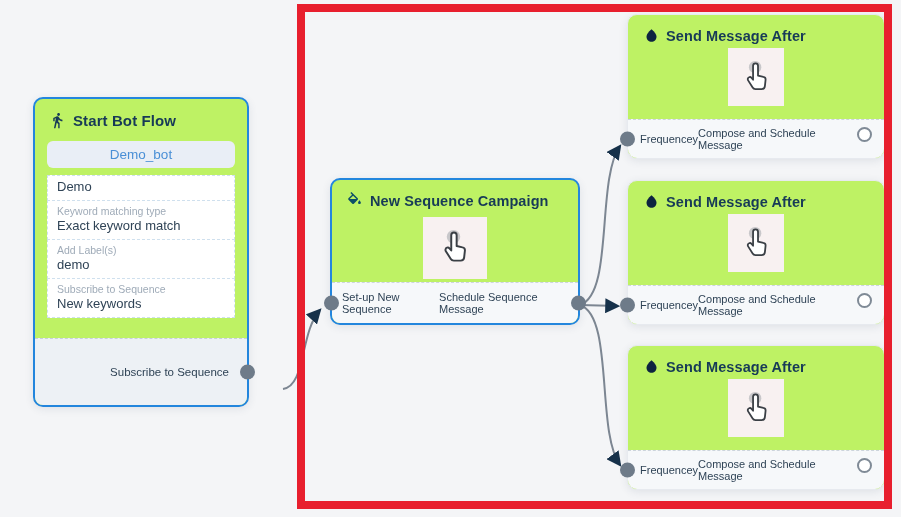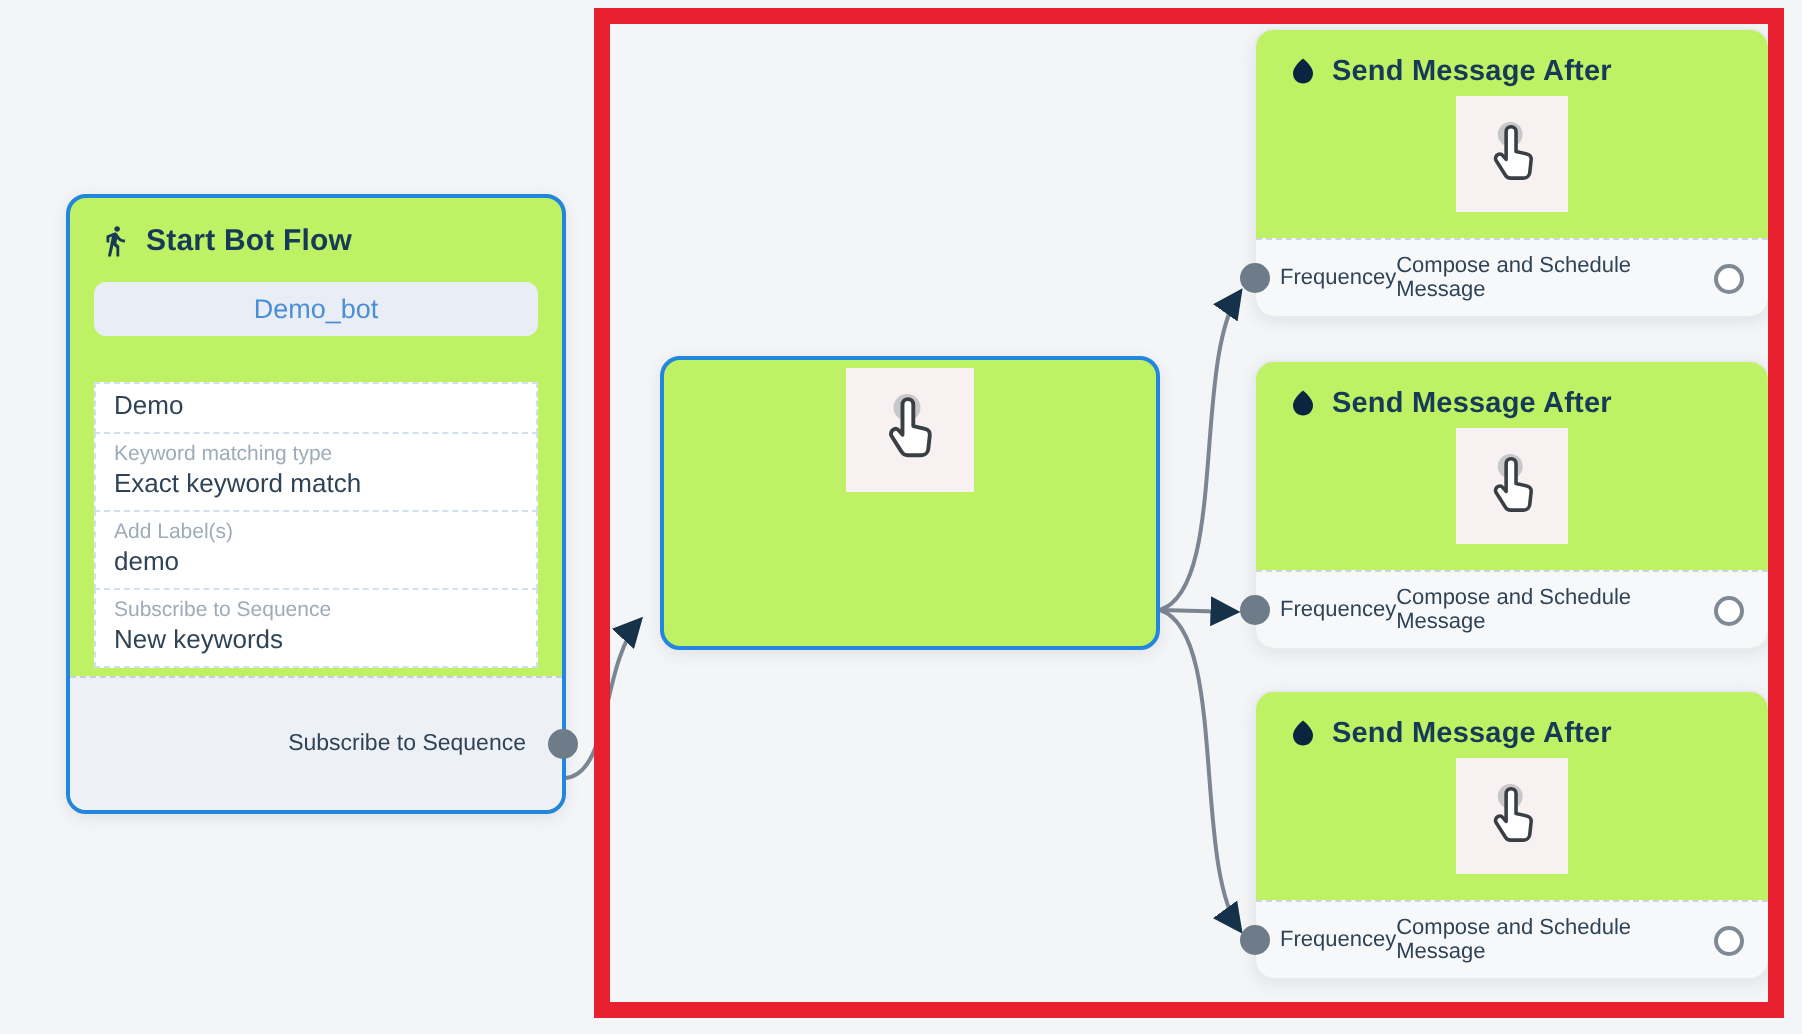--- a/index.html
+++ b/index.html
@@ -9,22 +9,22 @@
   
   .node{position:absolute;background:#bef264;border-radius:10px;box-sizing:border-box;
         box-shadow:0 2px 8px rgba(40,60,90,.10);z-index:6;}
   .node.blue{border:2px solid #2386dd;}
   .node.plain{border:1px solid #e7eaef;}
   .node-header{display:flex;align-items:center;gap:7px;padding:13px 14px 6px 14px;}
   .node-title{font-weight:bold;color:#173a57;font-size:15px;letter-spacing:.1px;}
   .node-header svg{flex:0 0 auto;}
 
   
-  #start-node{left:33px;top:97px;width:250px;height:310px;}
-  .bot-btn{margin:6px 12px 24px 12px;height:27px;background:#e9eef6;border:none;border-radius:6px;
+  #start-node{left:33px;top:97px;width:216px;height:310px;}
+  .bot-btn{margin:6px 12px 8px 12px;height:27px;background:#e9eef6;border:none;border-radius:6px;
            width:calc(100% - 24px);color:#4a8fd6;font-size:13.5px;font-family:inherit;cursor:pointer;}
   .fields{margin:0 12px;}
   .field{border:1px dashed #cfe0ee;margin-top:-1px;padding:3px 9px 5px 9px;background:#fff;}
   .field-label{font-size:10.5px;color:#9fabb8;line-height:14px;}
   .field-value{font-size:13px;color:#2f4356;line-height:16px;}
   .start-footer{position:absolute;left:0;right:0;bottom:0;height:66px;background:#edf1f5;
                 border-top:1px dashed #c6d0da;border-radius:0 0 8px 8px;
                 display:flex;flex-direction:column;justify-content:space-evenly;}
   .out-row{position:relative;display:flex;align-items:center;justify-content:flex-end;
            padding-right:18px;font-size:11.5px;color:#2f4356;height:22px;}
@@ -48,21 +48,21 @@
 
   
   .send-node{left:627px;width:258px;height:145px;}
   #send-node-1{top:14px;} #send-node-2{top:180px;} #send-node-3{top:345px;}
   .send-node .node-title{font-size:14.5px;}
   .send-node .tap-box{width:56px;height:58px;margin-top:0;}
   .send-footer{position:absolute;left:0;right:0;bottom:0;height:38px;background:#f6f8fa;
                border-top:1px dashed #ccd4dc;border-radius:0 0 9px 9px;
                display:flex;align-items:center;justify-content:space-between;padding:0 12px;}
   .send-footer .lbl{font-size:11px;color:#2f4356;}
-  .send-footer .right-group{display:flex;align-items:center;}
+  .send-footer .right-group{display:flex;align-items:flex-start;}
 
   
   #wires{position:absolute;left:0;top:0;z-index:4;pointer-events:none;}
   #highlight-rect{position:absolute;left:297px;top:4px;width:595px;height:505px;
                   border:8px solid #e81f2e;box-sizing:border-box;z-index:20;pointer-events:none;}
 </style>
 </head>
 <body>
 
 <div class="canvas">
@@ -106,25 +106,37 @@
     </div>
     <div class="start-footer">
       <div class="out-row">
         <span>Subscribe to Sequence</span>
         <span class="port filled edge-right"></span>
       </div>
     </div>
   </div>
 
   <div class="node blue" id="campaign-node">
+    <div class="node-header" style="padding:12px 14px 4px 14px;">
+      <svg width="17" height="17" viewBox="0 0 24 24">
+        <path fill="#0c4f68" d="M16.56 8.94L7.62 0 6.21 1.41l2.38 2.38-5.15 5.15c-.59.59-.59 1.54 0 2.12l5.5 5.5c.29.3.68.44 1.06.44s.77-.15 1.06-.44l5.5-5.5c.59-.58.59-1.53 0-2.12zM5.21 10L10 5.21 14.79 10H5.21zM19 11.5s-2 2.17-2 3.5c0 1.1.9 2 2 2s2-.9 2-2c0-1.33-2-3.5-2-3.5z"></path>
+      </svg>
+      <span class="node-title" style="font-size:14.5px;">New Sequence Campaign</span>
+    </div>
     <div class="tap-box">
       <svg width="36" height="42" viewBox="0 0 24 28">
         <circle cx="11" cy="6.5" r="4.5" fill="#a0a4aa" opacity="0.55"></circle>
         <path d="M9.5 5.5 c0-1 .8-1.8 1.8-1.8 s1.8.8 1.8 1.8 v7.2 l3.9.9 c1 .2 1.7 1.1 1.6 2.1 l-.5 4.6 c-.1 1.2-1.1 2.1-2.3 2.1 h-4.6 c-.8 0-1.6-.4-2-1.1 l-3.3-5.2 c-.5-.8-.2-1.9.7-2.3 .6-.3 1.3-.1 1.7.4 l1.2 1.4 z" fill="#ffffff" stroke="#3a3f45" stroke-width="1.3" stroke-linejoin="round"></path>
       </svg>
+    </div>
+    <div class="small-footer">
+      <span class="port filled edge-left"></span>
+      <span class="lbl">Set-up New Sequence</span>
+      <span class="lbl">Schedule Sequence Message</span>
+      <span class="port filled edge-right"></span>
     </div>
   </div>
 
   <div class="node plain send-node" id="send-node-1">
     <div class="node-header" style="padding:12px 16px 4px 16px;">
       <svg width="15" height="17" viewBox="0 0 24 24">
         <path fill="#0d2440" d="M12 2c-5.33 4.55-8 8.48-8 11.8 0 4.98 3.8 8.2 8 8.2s8-3.22 8-8.2c0-3.32-2.67-7.25-8-11.8z"></path>
       </svg>
       <span class="node-title">Send Message After</span>
     </div>

